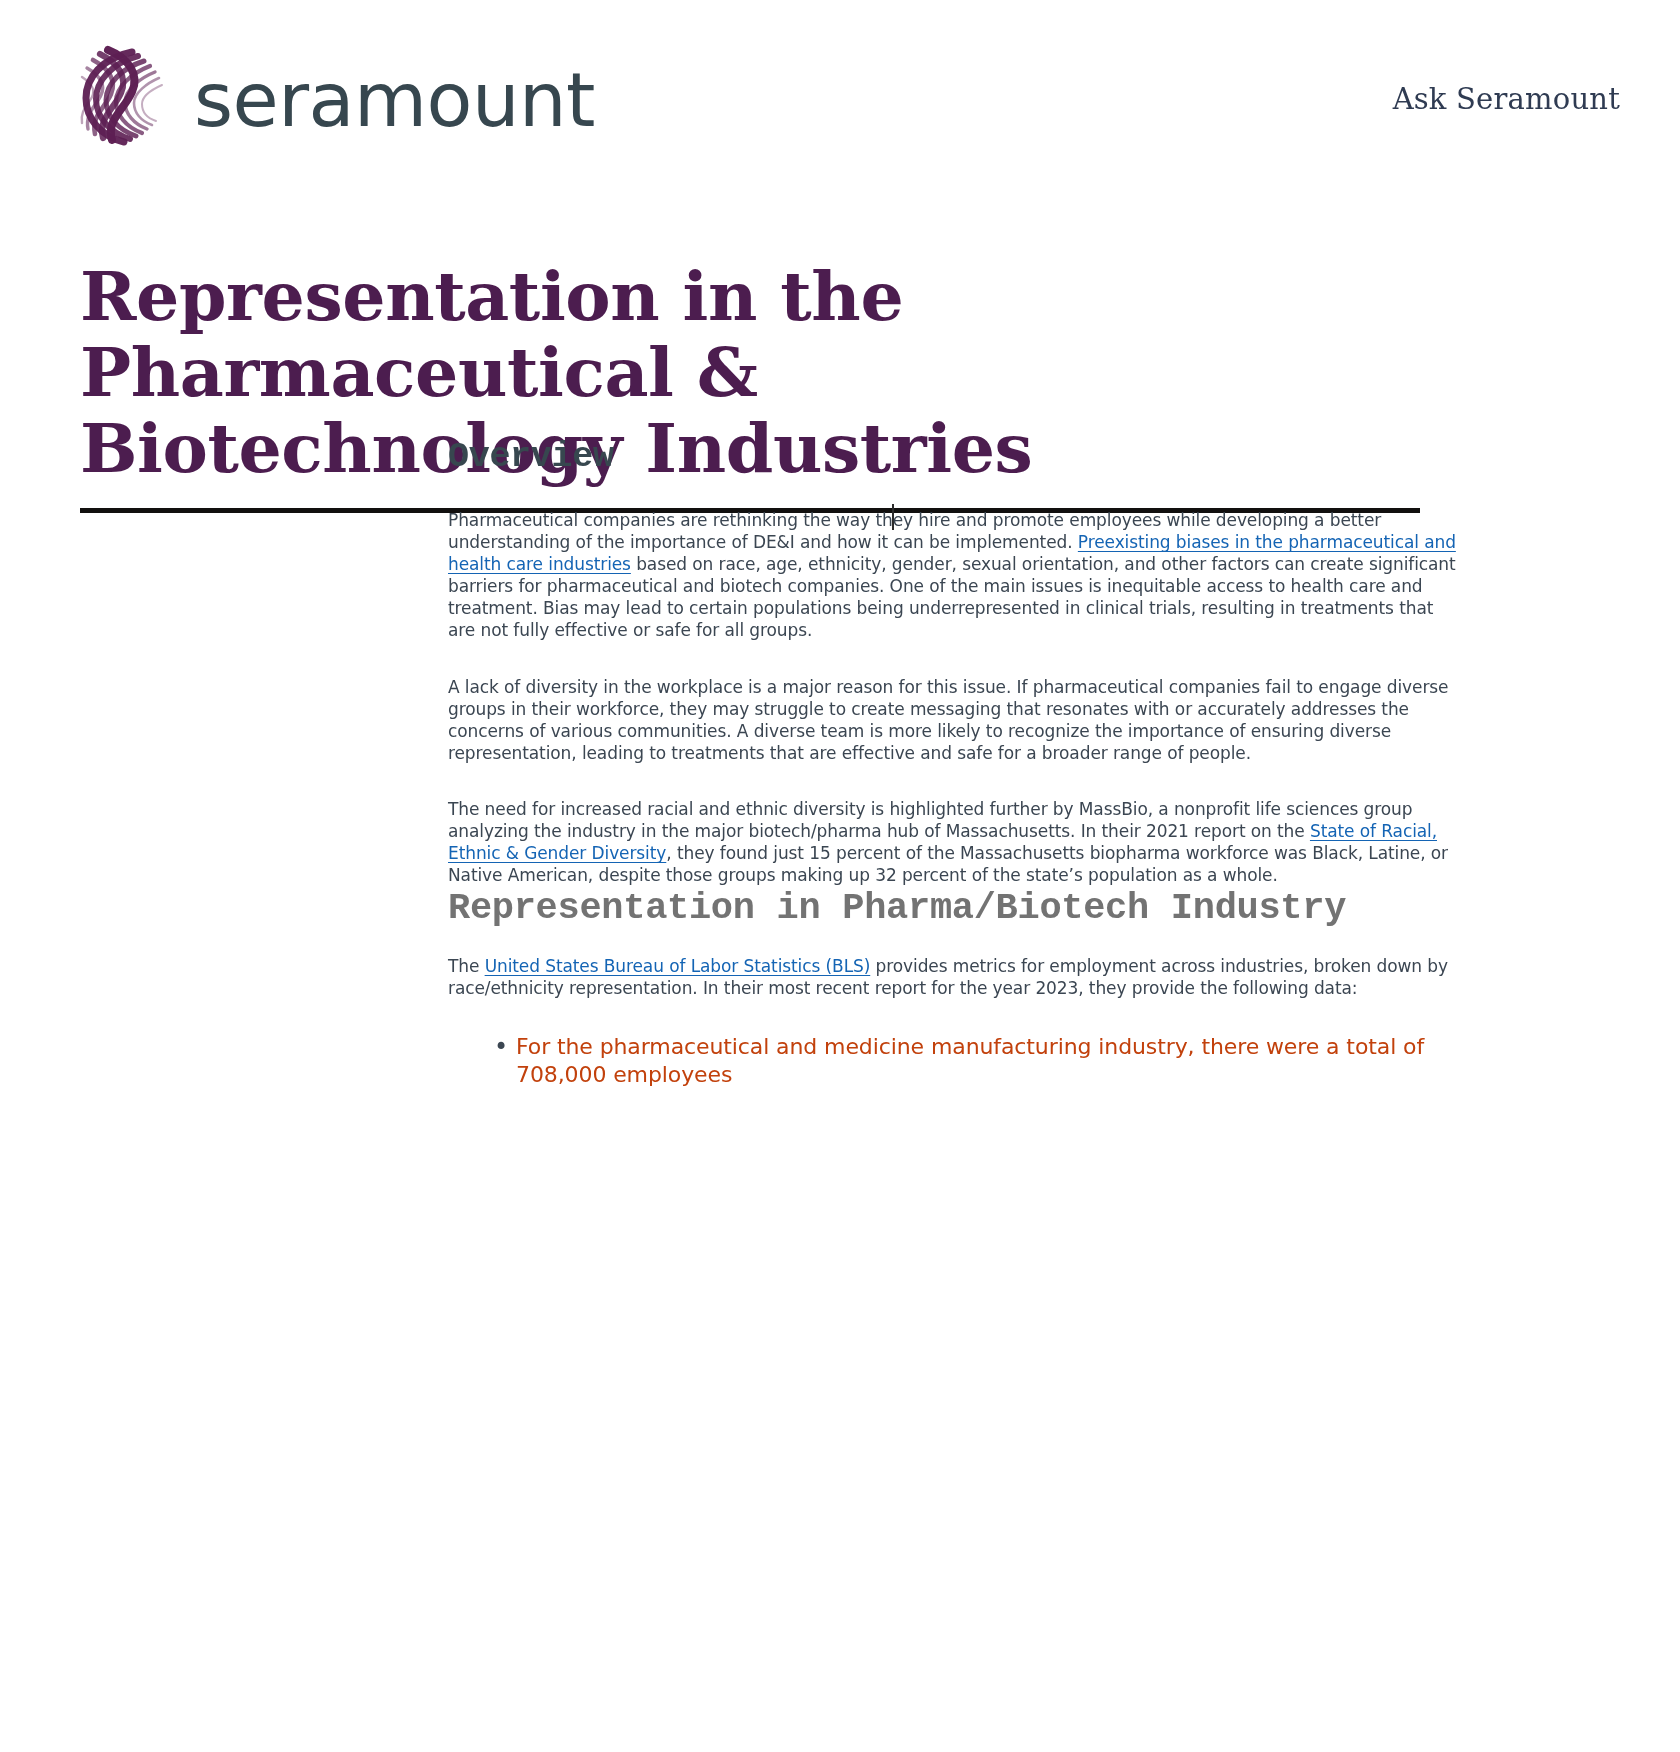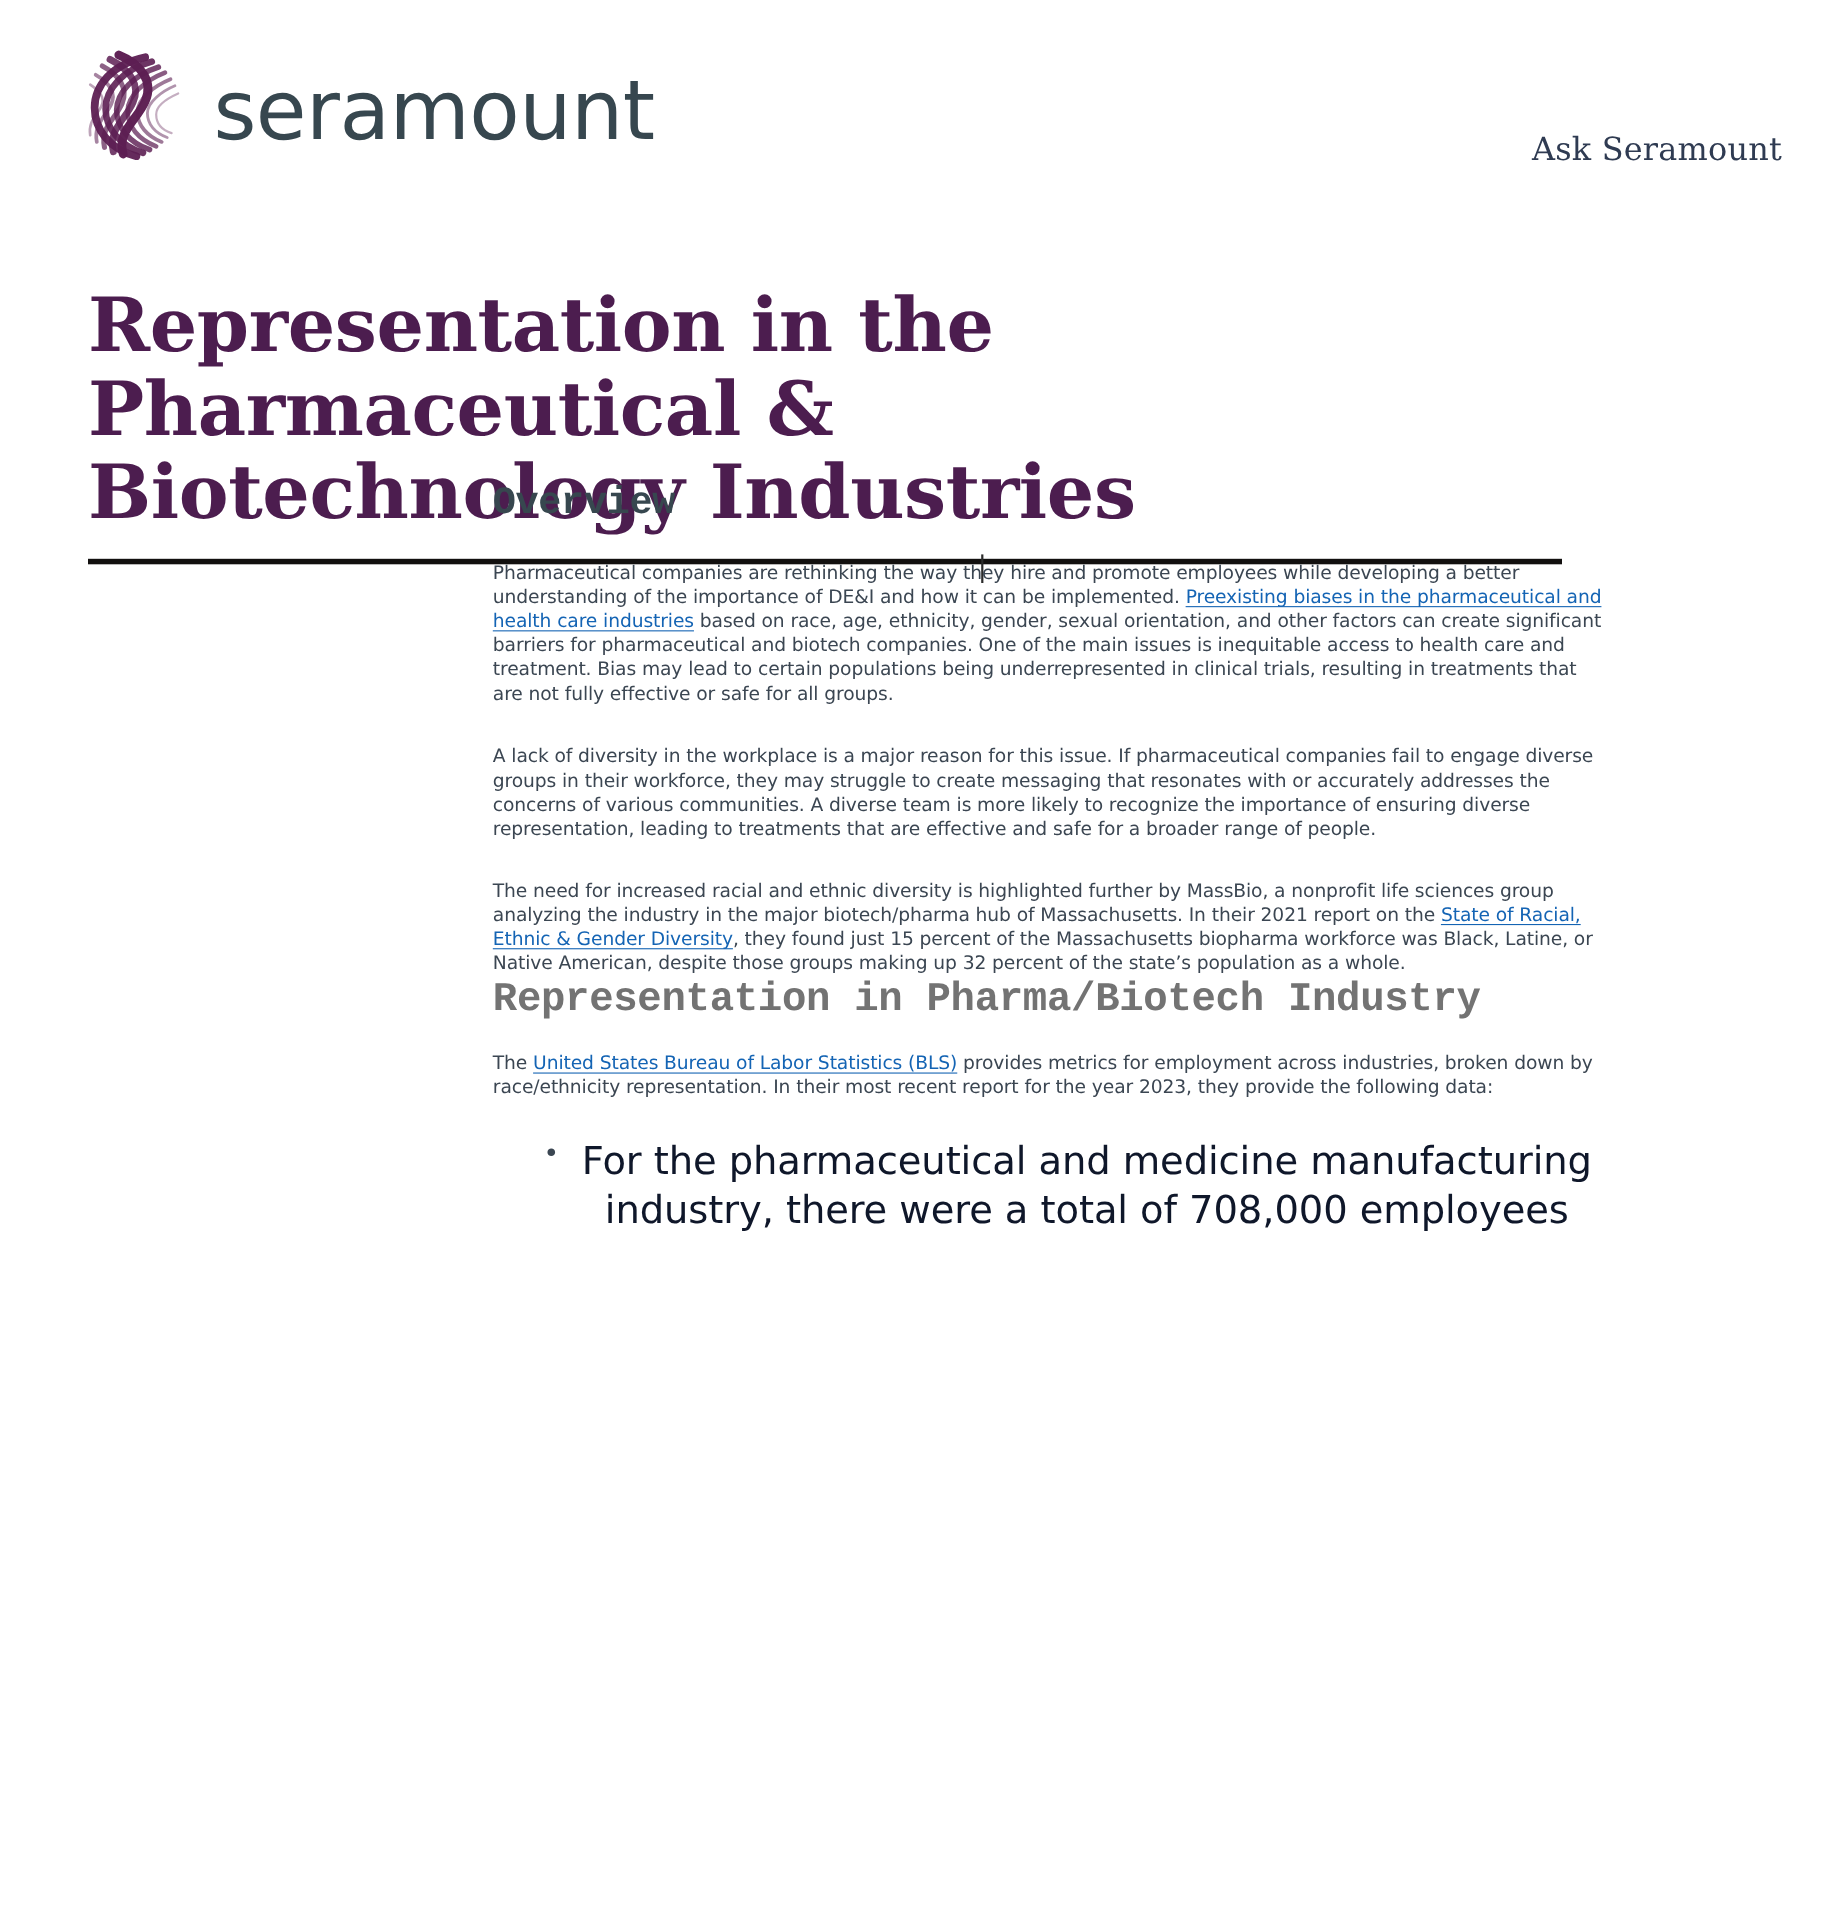--- a/index.html
+++ b/index.html
@@ -61,21 +61,20 @@
   .ask-link {
     font-family: "DejaVu Serif", serif;
     font-size: 29px;
     color: #2f3b52;
     letter-spacing: 0.2px;
     text-decoration: none;
     white-space: nowrap;
     position: relative;
     top: 38px;
     right: 0;
-    margin-top: 36px;
   }
 
   
   .title-block {
     position: absolute;
     left: 80px;
     top: 258px;
     width: 1340px;
   }
   .doc-title {
@@ -136,26 +135,25 @@
 
   ul.data-list {
     margin: 28px 0 0 0;
     padding: 0 0 0 46px;
     list-style: none;
   }
   ul.data-list li {
     position: relative;
     margin: 0 0 34px 0;
     font-family: "DejaVu Sans", sans-serif;
-    font-size: 35px;
+    font-size: 22px;
     line-height: 1.30;
-    color: #0f172a;
+    color: #c2410c;
     letter-spacing: -0.1px;
     padding-left: 22px;
-    text-align: center;
   }
   ul.data-list li::before {
     content: "\2022";
     position: absolute;
     left: 0;
     top: -1px;
     color: #3b4652;
     font-size: 24px;
   }
 

